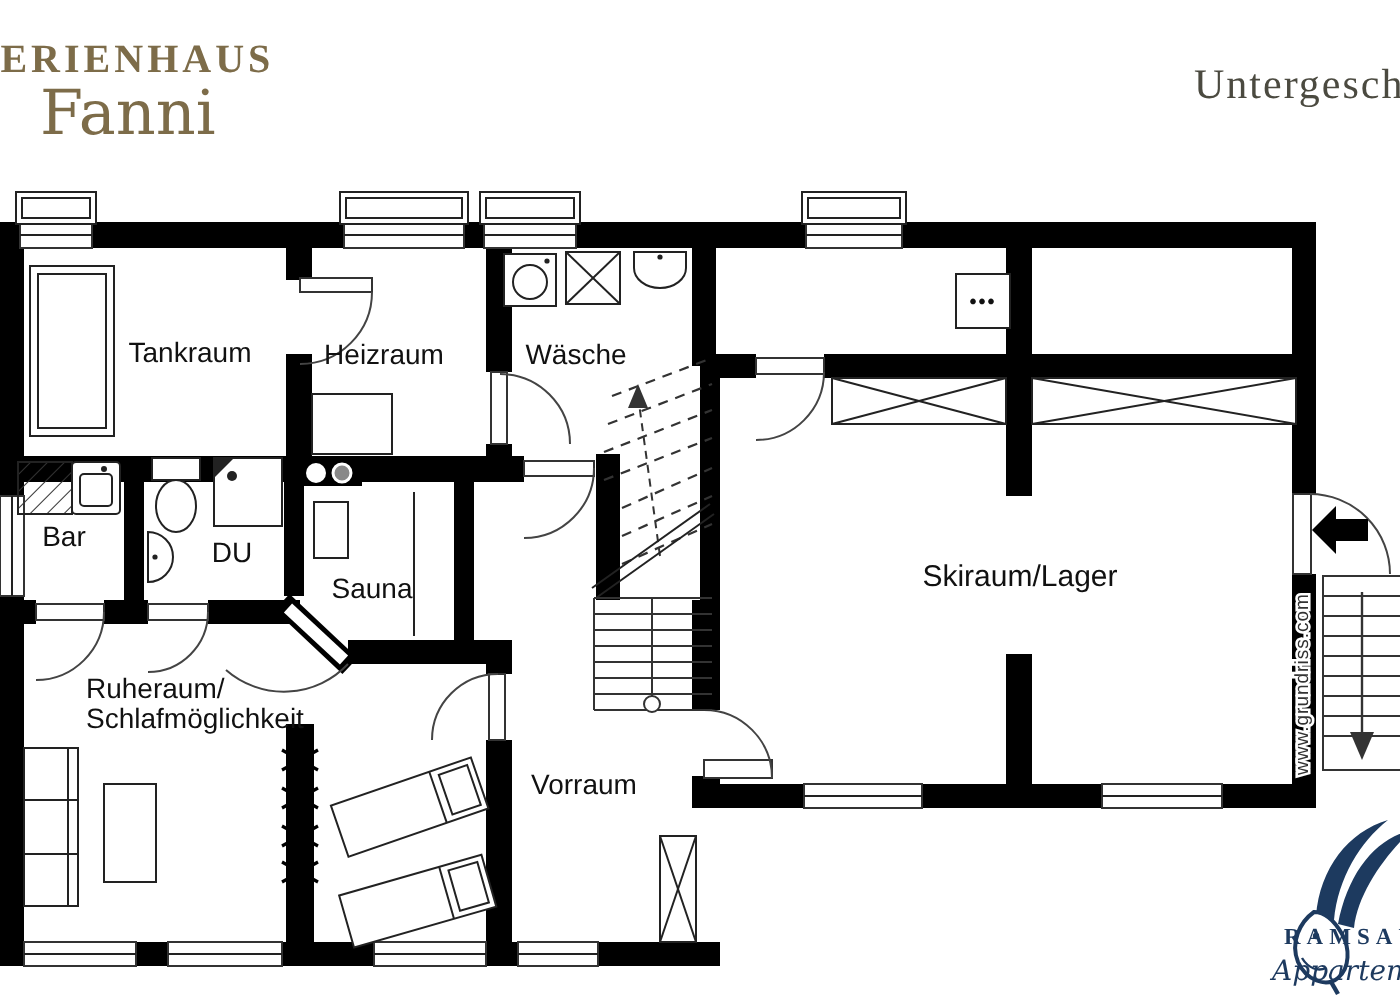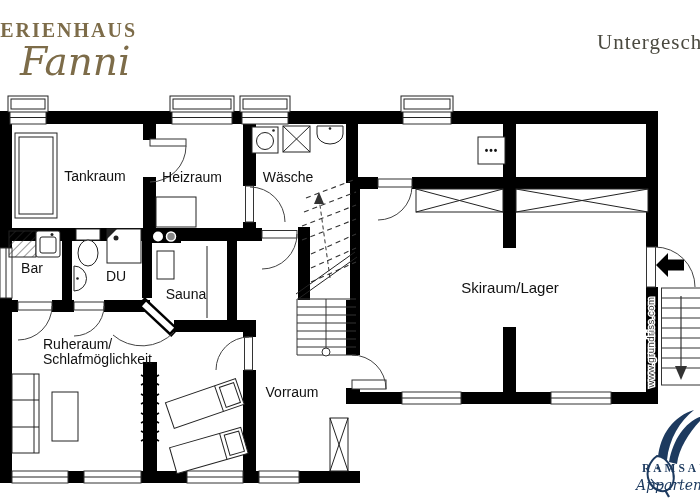--- a/index.html
+++ b/index.html
@@ -3,21 +3,21 @@
 <meta charset="utf-8">
 <style>
   html,body{margin:0;padding:0;}
   body{width:700px;height:500px;overflow:hidden;background:#fff;position:relative;
        font-family:"Liberation Sans",sans-serif;}
   .stage{position:absolute;inset:0;width:700px;height:500px;}
   .abs{position:absolute;}
   .brand{left:-14px;top:20px;color:#7d6c49;line-height:1;}
   .brand .l1{font-family:"Liberation Serif",serif;font-weight:bold;font-size:20px;
              letter-spacing:2px;}
-  .brand .l2{font-family:"DejaVu Serif",serif;font-style:italic;font-size:39px;
+  .brand .l2{font-family:"DejaVu Serif",serif;font-size:31px;
              margin-left:34px;margin-top:2px;}
   .title{left:597px;top:30px;font-family:"Liberation Serif",serif;font-size:21px;
          color:#4b4a40;letter-spacing:1px;white-space:nowrap;}
   svg{display:block;}
   .plan{left:0;top:0;}
   .wall{fill:#000;stroke:none;}
   .thin{stroke:#222;stroke-width:1;fill:none;}
   .fix{fill:#fff;stroke:#222;stroke-width:1;}
   .leaf{fill:#fff;stroke:#333;stroke-width:1;}
   .arc{fill:none;stroke:#444;stroke-width:1;}

